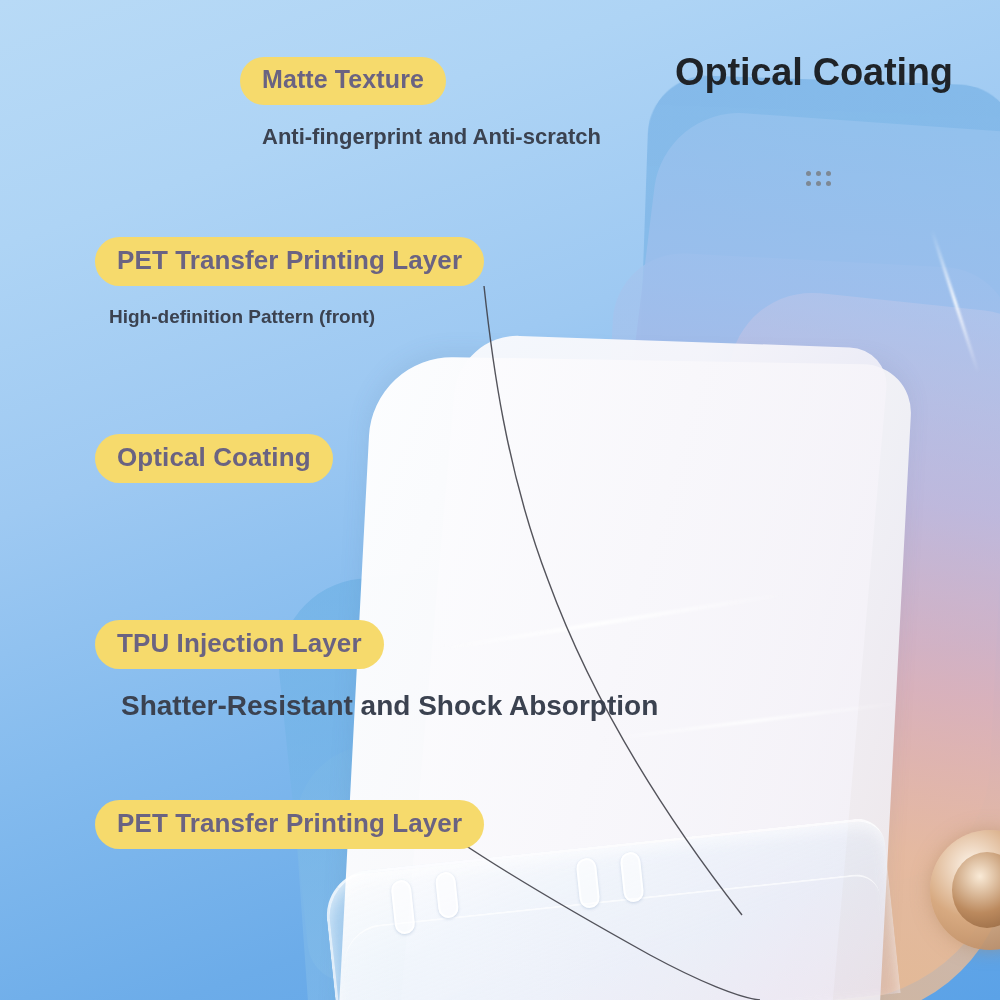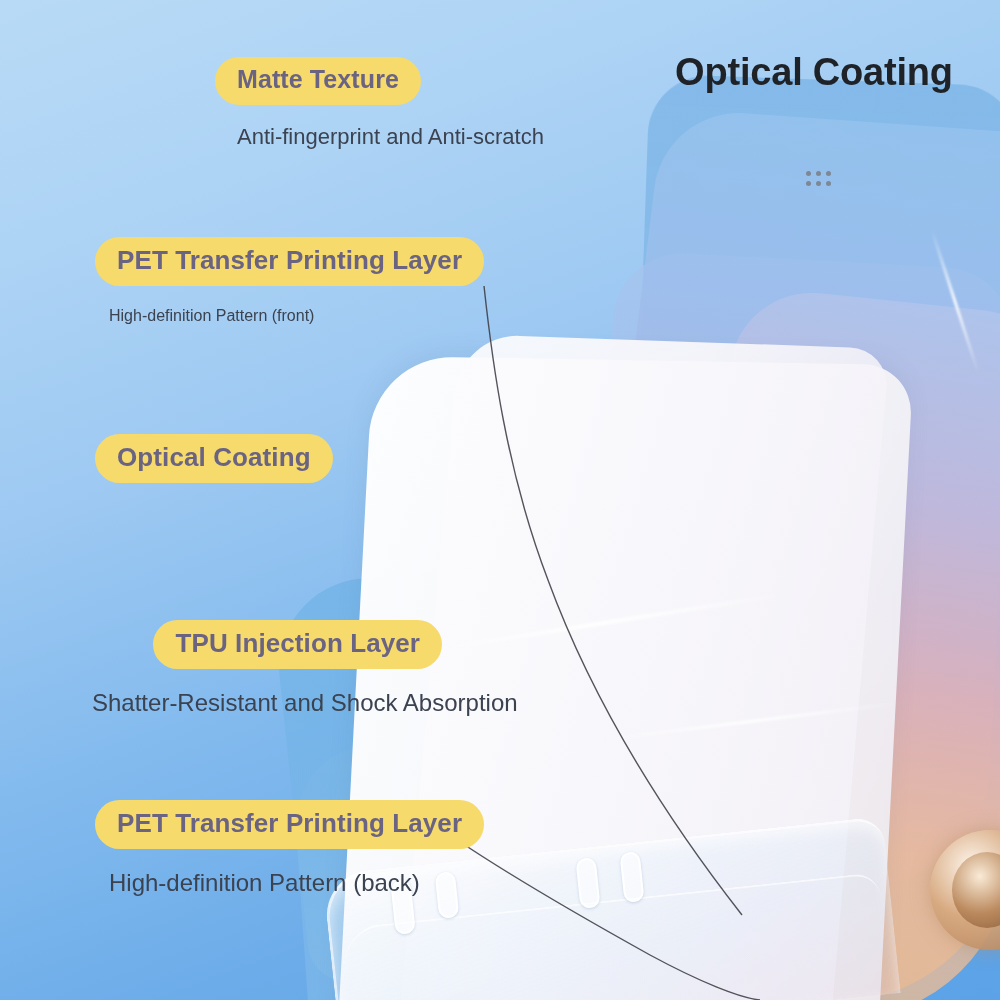--- a/index.html
+++ b/index.html
@@ -256,41 +256,41 @@
     font-weight: 700;
     border-radius: 26px;
     padding: 9px 22px 11px 22px;
     letter-spacing: 0.1px;
     white-space: nowrap;
     line-height: 1.1;
   }
   .subtext {
     display: block;
     color: #3b4250;
-    font-weight: 400;
+    font-weight: 700;
     white-space: nowrap;
     line-height: 1.2;
   }
 
   
-  #callout-0 { left: 215px; top: 57px; }
+  #callout-0 { left: 240px; top: 57px; }
   #callout-0 .pill    { font-size: 25px; }
   #callout-0 .subtext { font-size: 22px; margin-top: 19px; margin-left: 22px; }
 
   #callout-1 { left: 95px; top: 237px; }
   #callout-1 .pill    { font-size: 26px; }
-  #callout-1 .subtext { font-size: 16px; margin-top: 20px; margin-left: 14px; }
+  #callout-1 .subtext { font-size: 19px; margin-top: 20px; margin-left: 14px; }
 
   #callout-2 { left: 95px; top: 434px; }
   #callout-2 .pill    { font-size: 26px; }
   #callout-2 .subtext { font-size: 24px; margin-top: 20px; margin-left: 16px; }
 
-  #callout-3 { left: 78px; top: 620px; text-align: center; }
+  #callout-3 { left: 95px; top: 620px; }
   #callout-3 .pill    { font-size: 26px; }
-  #callout-3 .subtext { font-size: 24px; margin-top: 20px; margin-left: 14px; }
+  #callout-3 .subtext { font-size: 28px; margin-top: 20px; margin-left: 26px; }
 
   #callout-4 { left: 95px; top: 800px; }
   #callout-4 .pill    { font-size: 26px; }
   #callout-4 .subtext { font-size: 24px; margin-top: 20px; margin-left: 14px; }
 
   
   #headline {
     position: absolute;
     left: 628px;
     top: 48px;
@@ -385,16 +385,15 @@
     <span class="pill">Optical Coating</span>
   </div>
 
   <div class="callout" id="callout-3">
     <span class="pill">TPU Injection Layer</span>
     <span class="subtext">Shatter-Resistant and Shock Absorption</span>
   </div>
 
   <div class="callout" id="callout-4">
     <span class="pill">PET Transfer Printing Layer</span>
-    <span class="subtext">High-definition Pattern (back)</span>
   </div>
 
 </div>
 
 </body></html>

